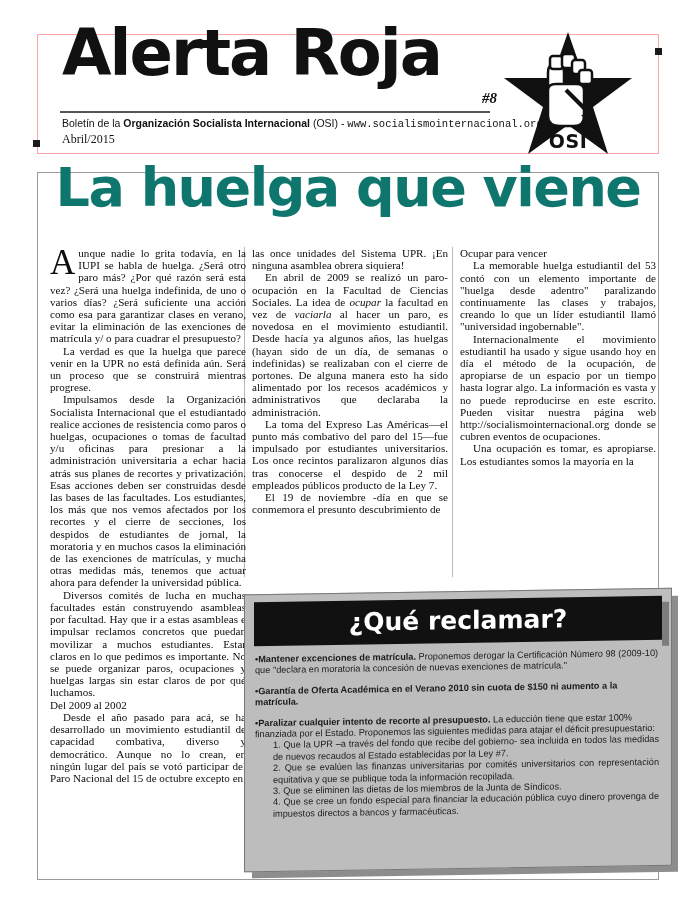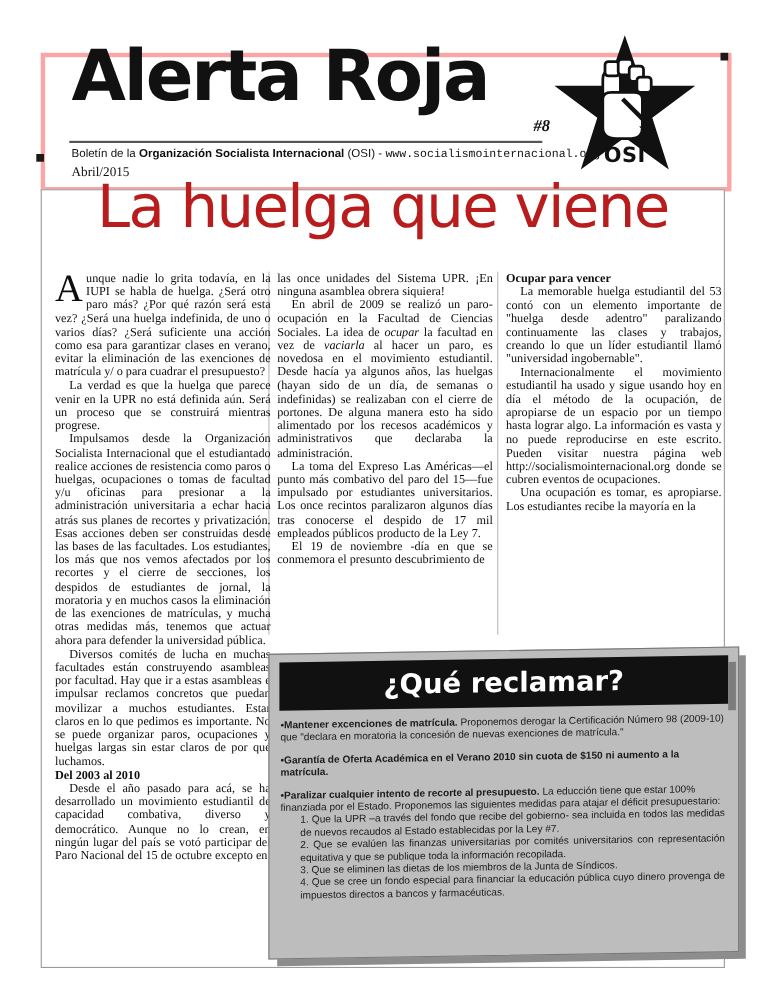--- a/index.html
+++ b/index.html
@@ -8,22 +8,22 @@
     background:#ffffff;
     font-family:"Liberation Serif", serif;
     color:#000;
     overflow:hidden;
     position:relative;
   }
 
   
   .masthead{
     position:absolute;
-    left:37px; top:48px; width:620px; height:118px;
-    border:4px solid #fca5a5;
+    left:37px; top:34px; width:620px; height:118px;
+    border:1px solid #fca5a5;
     background:#fff;
   }
   .mast-title{
     position:absolute;
     left:24px; top:-14px;
     font-family:"DejaVu Sans", sans-serif;
     font-weight:bold;
     font-size:64px;
     letter-spacing:-2px;
     line-height:1;
@@ -93,25 +93,25 @@
     position:absolute;
     left:37px; top:172px; width:620px; height:706px;
     border:1px solid #9a9a9a;
     background:#fff;
   }
   .headline{
     position:absolute;
     left:0; top:-12px; width:620px;
     text-align:center;
     font-family:"DejaVu Sans", sans-serif;
-    font-weight:normal;
+    font-weight:bold;
     font-size:54px;
     letter-spacing:-1.5px;
     line-height:1;
-    color:#b91c1c;
+    color:#0f766e;
     white-space:nowrap;
   }
 
   
   .cols{
     position:absolute;
     left:0; top:74px; width:620px; height:628px;
   }
   .col{
     position:absolute;
@@ -124,21 +124,21 @@
   }
   .col1{left:0;margin-left:12px;}
   .col2{left:214px;}
   .col3{left:422px;}
   .col p{margin:0;text-indent:13px;}
   .col p.noind{text-indent:0;}
   .col h4{
     margin:0;
     font-size:11.1px;
     line-height:12.4px;
-    font-weight:bold;
+    font-weight:normal;
     text-indent:0;
   }
   .col i{font-style:italic;}
 
   
   .dropcap::first-letter{
     float:left;
     font-family:"Liberation Serif", serif;
     font-size:35px;
     line-height:30px;
@@ -251,36 +251,36 @@
   <div class="vrule v1"></div>
   <div class="vrule v2"></div>
 
   <div class="cols">
 
     <div class="col col1">
       <p class="dropcap">Aunque nadie lo grita todavía, en la IUPI se habla de huelga. ¿Será otro paro más? ¿Por qué razón será esta vez? ¿Será una huelga indefinida, de uno o varios días? ¿Será suficiente una acción como esa para garantizar clases en verano, evitar la eliminación de las exenciones de matrícula y/ o para cuadrar el presupuesto?</p>
       <p>La verdad es que la huelga que parece venir en la UPR no está definida aún. Será un proceso que se construirá mientras progrese.</p>
       <p>Impulsamos desde la Organización Socialista Internacional que el estudiantado realice acciones de resistencia como paros o huelgas, ocupaciones o tomas de facultad y/u oficinas para presionar a la administración universitaria a echar hacia atrás sus planes de recortes y privatización. Esas acciones deben ser construidas desde las bases de las facultades. Los estudiantes, los más que nos vemos afectados por los recortes y el cierre de secciones, los despidos de estudiantes de jornal, la moratoria y en muchos casos la eliminación de las exenciones de matrículas, y mucha otras medidas más, tenemos que actuar ahora para defender la universidad pública.</p>
       <p>Diversos comités de lucha en muchas facultades están construyendo asambleas por facultad. Hay que ir a estas asambleas e impulsar reclamos concretos que puedan movilizar a muchos estudiantes. Estar claros en lo que pedimos es importante. No se puede organizar paros, ocupaciones y huelgas largas sin estar claros de por qué luchamos.</p>
-      <h4>Del 2003 al 2010</h4>
+      <h4>Del 2009 al 2002</h4>
       <p>Desde el año pasado para acá, se ha desarrollado un movimiento estudiantil de capacidad combativa, diverso y democrático. Aunque no lo crean, en ningún lugar del país se votó participar del Paro Nacional del 15 de octubre excepto en</p>
     </div>
 
     <div class="col col2">
       <p class="noind">las once unidades del Sistema UPR. ¡En ninguna asamblea obrera siquiera!</p>
       <p><span>En abril de 2009 se realizó un paro-ocupación en la Facultad de Ciencias Sociales. La idea de </span><i>ocupar</i><span> la facultad en vez de </span><i>vaciarla</i><span> al hacer un paro, es novedosa en el movimiento estudiantil. Desde hacía ya algunos años, las huelgas (hayan sido de un día, de semanas o indefinidas) se realizaban con el cierre de portones. De alguna manera esto ha sido alimentado por los recesos académicos y administrativos que declaraba la administración.</span></p>
-      <p>La toma del Expreso Las Américas—el punto más combativo del paro del 15—fue impulsado por estudiantes universitarios. Los once recintos paralizaron algunos días tras conocerse el despido de 17 mil empleados públicos producto de la Ley 7.</p>
+      <p>La toma del Expreso Las Américas—el punto más combativo del paro del 15—fue impulsado por estudiantes universitarios. Los once recintos paralizaron algunos días tras conocerse el despido de 2 mil empleados públicos producto de la Ley 7.</p>
       <p>El 19 de noviembre -día en que se conmemora el presunto descubrimiento de</p>
     </div>
 
     <div class="col col3">
       <h4>Ocupar para vencer</h4>
       <p>La memorable huelga estudiantil del 53 contó con un elemento importante de "huelga desde adentro" paralizando continuamente las clases y trabajos, creando lo que un líder estudiantil llamó "universidad ingobernable".</p>
       <p>Internacionalmente el movimiento estudiantil ha usado y sigue usando hoy en día el método de la ocupación, de apropiarse de un espacio por un tiempo hasta lograr algo. La información es vasta y no puede reproducirse en este escrito. Pueden visitar nuestra página web http://socialismointernacional.org donde se cubren eventos de ocupaciones.</p>
-      <p>Una ocupación es tomar, es apropiarse. Los estudiantes recibe la mayoría en la</p>
+      <p>Una ocupación es tomar, es apropiarse. Los estudiantes somos la mayoría en la</p>
     </div>
 
   </div>
 </div>
 
 <div class="boxwrap">
   <div class="box-shadow"></div>
   <div class="box">
     <div class="box-head">
       <div class="box-head-shadow"></div>

